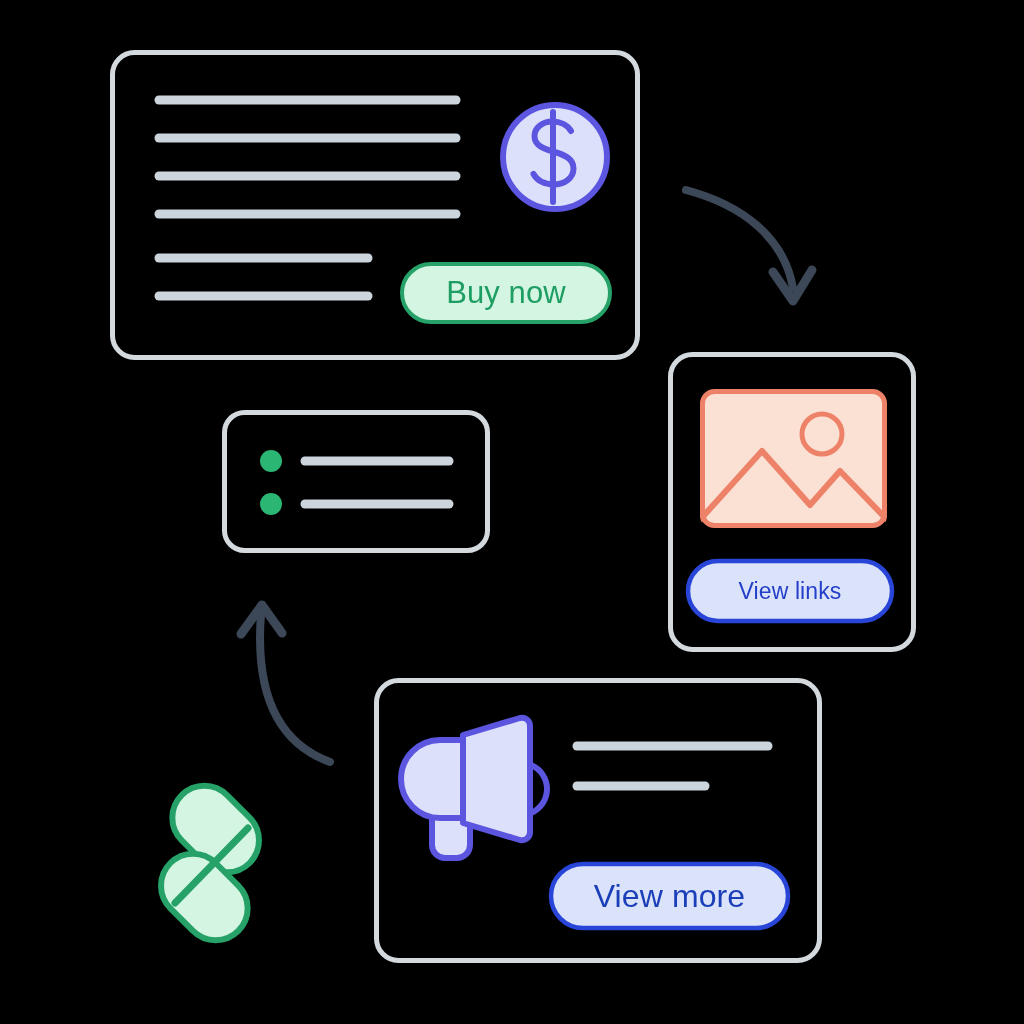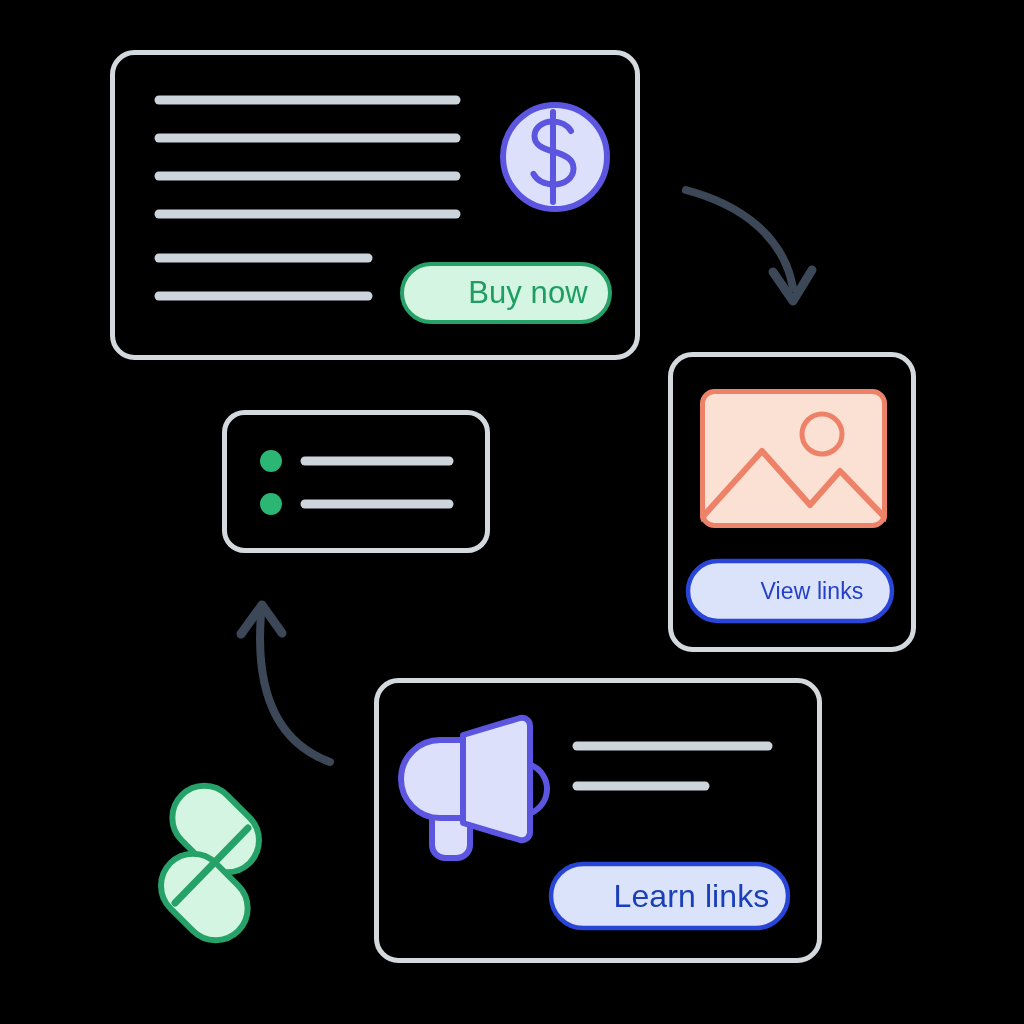--- a/index.html
+++ b/index.html
@@ -27,21 +27,20 @@
     top: 0;
   }
   .lbl {
     position: absolute;
     display: flex;
     align-items: center;
     justify-content: center;
     white-space: nowrap;
     pointer-events: none;
     user-select: none;
-    margin-left: 22px;
   }
   .btn-label-green {
     color: #1e9e63;
     font-size: 31px;
     font-weight: 500;
     letter-spacing: 0.1px;
   }
   .btn-label-blue {
     color: #2540c8;
     font-size: 23px;
@@ -161,15 +160,15 @@
       <g>
         <rect x="551" y="864" width="237" height="64" rx="32" ry="32" fill="#dbe3fb" stroke="#2945d8" stroke-width="4.5"></rect>
       </g>
     </g>
   </svg>
 
   <div class="lbl btn-label-green" style="left:402px; top:264px; width:208px; height:58px;">Buy now</div>
 
   <div class="lbl btn-label-blue" style="left:688px; top:561px; width:204px; height:60px;">View links</div>
 
-  <div class="lbl btn-label-blue2" style="left:551px; top:864px; width:237px; height:64px;">Learn links</div>
+  <div class="lbl btn-label-blue2" style="left:551px; top:864px; width:237px; height:64px;">View more</div>
 
 </div>
 
 </body></html>

